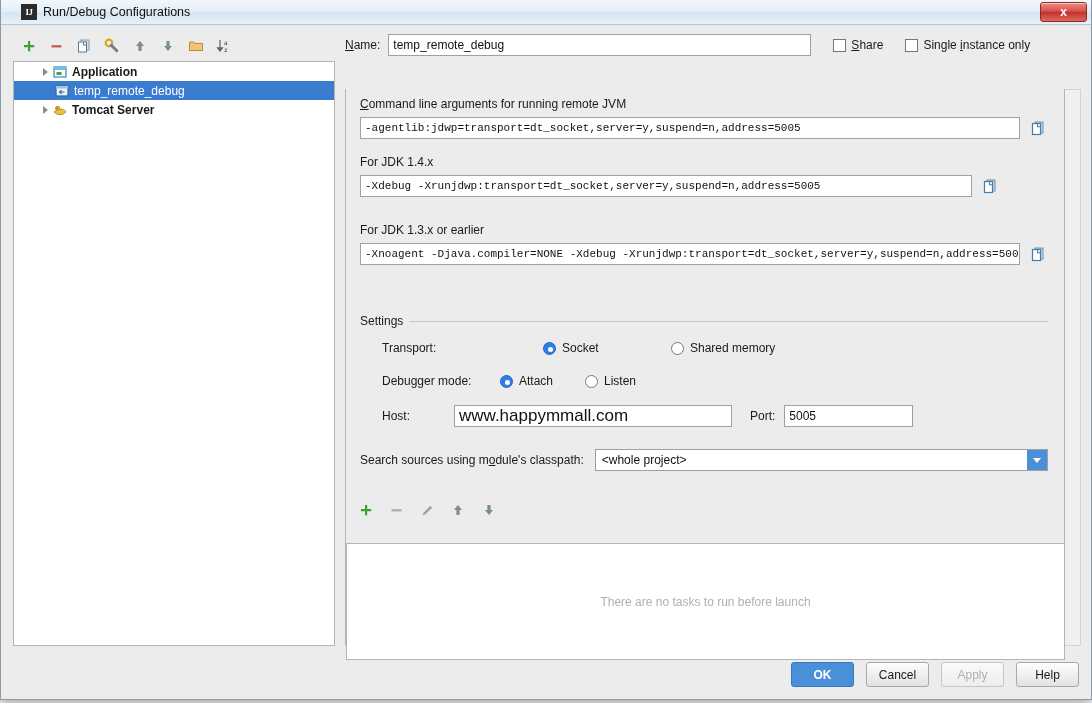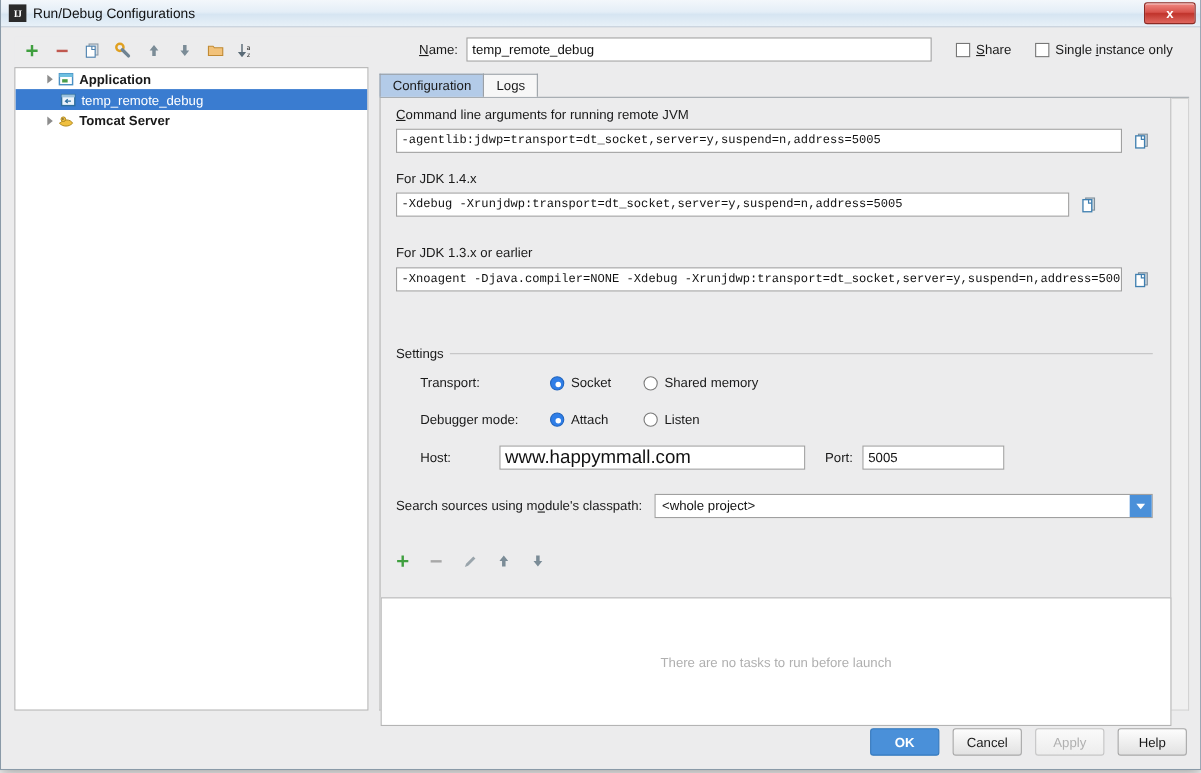--- a/index.html
+++ b/index.html
@@ -48,21 +48,21 @@
     border: 1px solid #8a9aa8;
     border-top: none;
     box-shadow: 0 3px 12px rgba(0,0,0,0.35);
   }
   #titlebar {
     position: relative;
     height: 25px;
     background: linear-gradient(#f3f7fb 0%, #e4eef7 45%, #d6e5f2 55%, #e8f1f8 100%);
     border-bottom: 1px solid #b8c6d2;
     display: flex; align-items: center;
-    padding-left: 7px;
+    padding-left: 20px;
     overflow: visible;
   }
   .ij-icon {
     width: 16px; height: 16px;
     background: #2b2b2b;
     color: #fff;
     font-size: 9px; font-weight: bold;
     font-family: "Liberation Serif", serif;
     display: flex; align-items: center; justify-content: center;
     letter-spacing: -0.5px;
@@ -150,21 +150,20 @@
   
   #right-pane {
     position: absolute;
     left: 344px; top: 8px;
     width: 736px; height: 613px;
   }
   #name-row {
     display: flex; align-items: center;
     height: 24px;
     gap: 8px;
-    margin-left: 36px;
   }
   .lbl { font-size: 12px; color: #1a1a1a; white-space: nowrap; }
   .u { text-decoration: underline; }
   #name-input {
     width: 423px; height: 22px;
     border: 1px solid #a0a0a0;
     background: #fff;
     font-family: "Liberation Sans", sans-serif;
     font-size: 12px;
     padding: 0 4px;
@@ -486,24 +485,20 @@
         <span class="cb-wrap">
           <span class="cb"></span>
           <span class="lbl"><span class="u">S</span>hare</span>
         </span>
         <span class="cb-wrap">
           <span class="cb"></span>
           <span class="lbl">Single <span class="u">i</span>nstance only</span>
         </span>
       </div>
 
-      <div id="tabs">
-        <div class="tab active">Configuration</div>
-        <div class="tab">Logs</div>
-      </div>
 
       <div id="config-body">
 
         <div class="sec-label" style="position:absolute;left:14px;top:8px;"><span style="text-decoration:underline">C</span>ommand line arguments for running remote JVM</div>
         <div class="field-row" style="position:absolute;left:14px;top:28px;width:692px;">
           <div class="txtfield" style="width:660px">-agentlib:jdwp=transport=dt_socket,server=y,suspend=n,address=5005</div>
           <div class="copy-btn">
             <svg width="16" height="16" viewBox="0 0 16 16">
               <rect x="5" y="2" width="8" height="11" fill="#c9d3db" stroke="#7e8f9c" stroke-width="1"></rect>
               <rect x="2.5" y="3.5" width="8" height="11" fill="#ffffff" stroke="#3f7fb0" stroke-width="1.2"></rect>
@@ -535,21 +530,21 @@
             </svg>
           </div>
         </div>
 
         <div id="settings-group">
           <div class="group-title-row">
             <span class="sec-label">Settings</span>
             <span class="group-line"></span>
           </div>
 
-          <div style="position:absolute;left:22px;top:27px;display:flex;align-items:center;">
+          <div style="position:absolute;left:22px;top:27px;display:flex;align-items:center;gap:43px;">
             <span class="lbl" style="width:118px">Transport:</span>
             <span class="radio-wrap" style="width:85px">
               <span class="radio on"></span>
               <span class="lbl">Socket</span>
             </span>
             <span class="radio-wrap">
               <span class="radio"></span>
               <span class="lbl">Shared memory</span>
             </span>
           </div>

